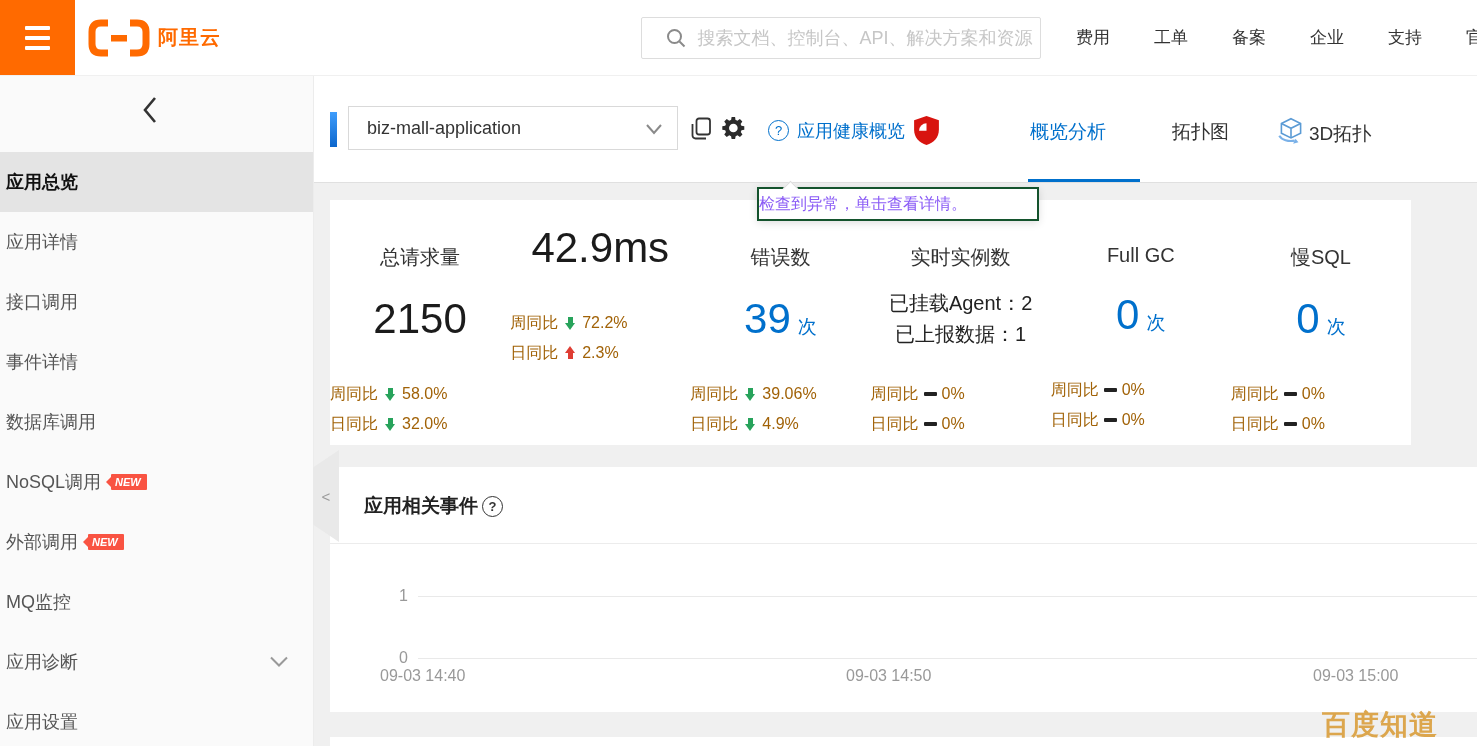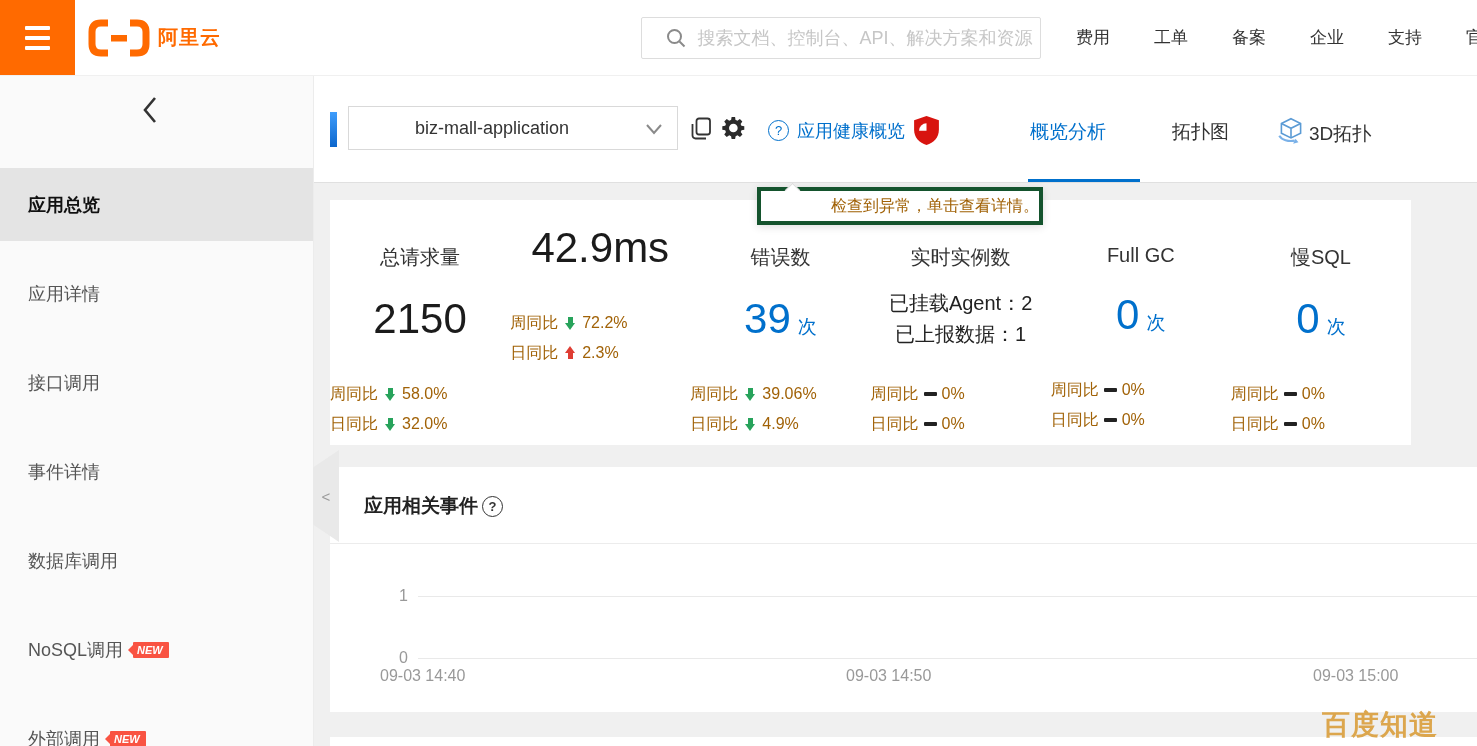--- a/index.html
+++ b/index.html
@@ -16,47 +16,47 @@
   .logo-text{font-size:20px;font-weight:700;color:#ff6a00;margin-left:8px;letter-spacing:1px;}
   .search-box{position:absolute;left:641px;top:17px;width:398px;height:40px;border:1px solid #ddd;border-radius:2px;display:flex;align-items:center;background:#fff;justify-content:center;}
   .search-box svg{margin-left:16px;flex:0 0 auto;}
   .search-ph{margin-left:10px;font-size:18px;color:#c6c6c6;white-space:nowrap;overflow:hidden;}
   .top-nav{position:absolute;left:1076px;top:0;height:75px;display:flex;align-items:center;gap:44px;}
   .nav-item{font-size:17px;color:#333;white-space:nowrap;cursor:pointer;}
   
   .sidebar{position:absolute;left:0;top:75px;width:313px;height:671px;background:#fafafa;border-right:1px solid #ececec;z-index:4;}
   .collapse-btn{position:absolute;top:20px;left:141px;cursor:pointer;}
   .side-list{position:absolute;top:77px;left:0;width:100%;}
-  .side-item{height:73px;display:flex;align-items:center;padding-left:28px;font-size:18px;color:#555;cursor:pointer;position:relative;margin-top:16px;}
+  .side-item{height:60px;display:flex;align-items:center;padding-left:6px;font-size:18px;color:#555;cursor:pointer;position:relative;}
   .side-item.selected{background:#e4e4e4;color:#111;font-weight:700;}
   .badge-new{margin-left:10px;background:#f95342;color:#fff;font-size:11px;font-weight:700;font-style:italic;padding:2px 6px 2px 4px;position:relative;line-height:12px;border-radius:1px;}
   .badge-new::before{content:"";position:absolute;left:-5px;top:50%;transform:translateY(-50%);border-top:5px solid transparent;border-bottom:5px solid transparent;border-right:5px solid #f95342;}
   .side-chev{position:absolute;right:24px;top:50%;transform:translateY(-50%);}
   
   .main{position:absolute;left:313px;top:75px;width:1164px;height:671px;background:#f0f0f0;}
   .toolbar{position:absolute;left:0;top:0;width:100%;height:107px;background:#fff;border-bottom:1px solid #e0e0e0;}
   .accent-bar{position:absolute;left:17px;top:37px;width:7px;height:35px;background:linear-gradient(180deg,#3f9dfc,#0c66cc);}
-  .app-select{position:absolute;left:35px;top:31px;width:330px;height:44px;border:1px solid #d9d9d9;background:#fff;cursor:pointer;box-sizing:border-box;padding-left:48px;}
+  .app-select{position:absolute;left:35px;top:31px;width:330px;height:44px;border:1px solid #d9d9d9;background:#fff;cursor:pointer;box-sizing:border-box;}
   .app-select .val{display:block;padding-left:18px;line-height:42px;font-size:18px;color:#333;}
   .app-select svg{position:absolute;right:14px;top:16px;}
   .icon-btn{position:absolute;cursor:pointer;}
   .copy-icon{left:378px;top:42px;}
   .gear-icon{left:408px;top:40px;}
   .health{position:absolute;left:455px;top:40px;display:flex;align-items:center;gap:8px;cursor:pointer;}
   .qmark{display:inline-flex;align-items:center;justify-content:center;width:19px;height:19px;border:1.5px solid #0070cc;border-radius:50%;color:#0070cc;font-size:13px;flex:0 0 auto;}
   .health-label{font-size:18px;color:#0070cc;white-space:nowrap;}
   .tabs{position:absolute;left:0;top:0;width:100%;height:107px;}
   .tab{position:absolute;top:44px;font-size:19px;color:#333;cursor:pointer;display:flex;align-items:center;white-space:nowrap;}
   .tab.active{color:#0070cc;}
   .tab-1{left:717px;}
   .tab-2{left:859px;}
   .tab-3{left:962px;top:40px;}
   .tab-3 svg{margin-right:2px;}
   .tab-underline{position:absolute;left:715px;top:104px;width:112px;height:3px;background:#0070cc;}
-  .tooltip{position:absolute;left:444px;top:112px;width:278px;height:30px;background:#fff;border:4px solid #14532d;box-shadow:0 2px 8px rgba(0,0,0,.13);z-index:8;text-align:right;line-height:30px;font-size:16px;color:#a16207;}
+  .tooltip{position:absolute;left:444px;top:112px;width:278px;height:30px;background:#fff;border:2px solid #14532d;box-shadow:0 2px 8px rgba(0,0,0,.13);z-index:8;text-align:left;line-height:30px;font-size:16px;color:#8b5cf6;}
   .tooltip::before{content:"";position:absolute;left:26px;top:-6px;width:10px;height:10px;background:#fff;border-left:1px solid #ddd;border-top:1px solid #ddd;transform:rotate(45deg);}
   
   .stats-card{position:absolute;left:17px;top:125px;width:1081px;height:245px;background:#fff;display:flex;}
   .stat-col{flex:1;text-align:center;}
   .stat-title{margin-top:44px;font-size:20px;color:#333;}
   .stat-value-area{height:76px;margin-top:10px;display:flex;align-items:center;justify-content:center;}
   .stat-value{font-size:42px;color:#1b1b1b;line-height:1;}
   .stat-value.blue{color:#0070cc;}
   .stat-unit{font-size:19px;color:#0070cc;margin-left:7px;margin-top:16px;}
   .stat-lines{text-align:center;}

